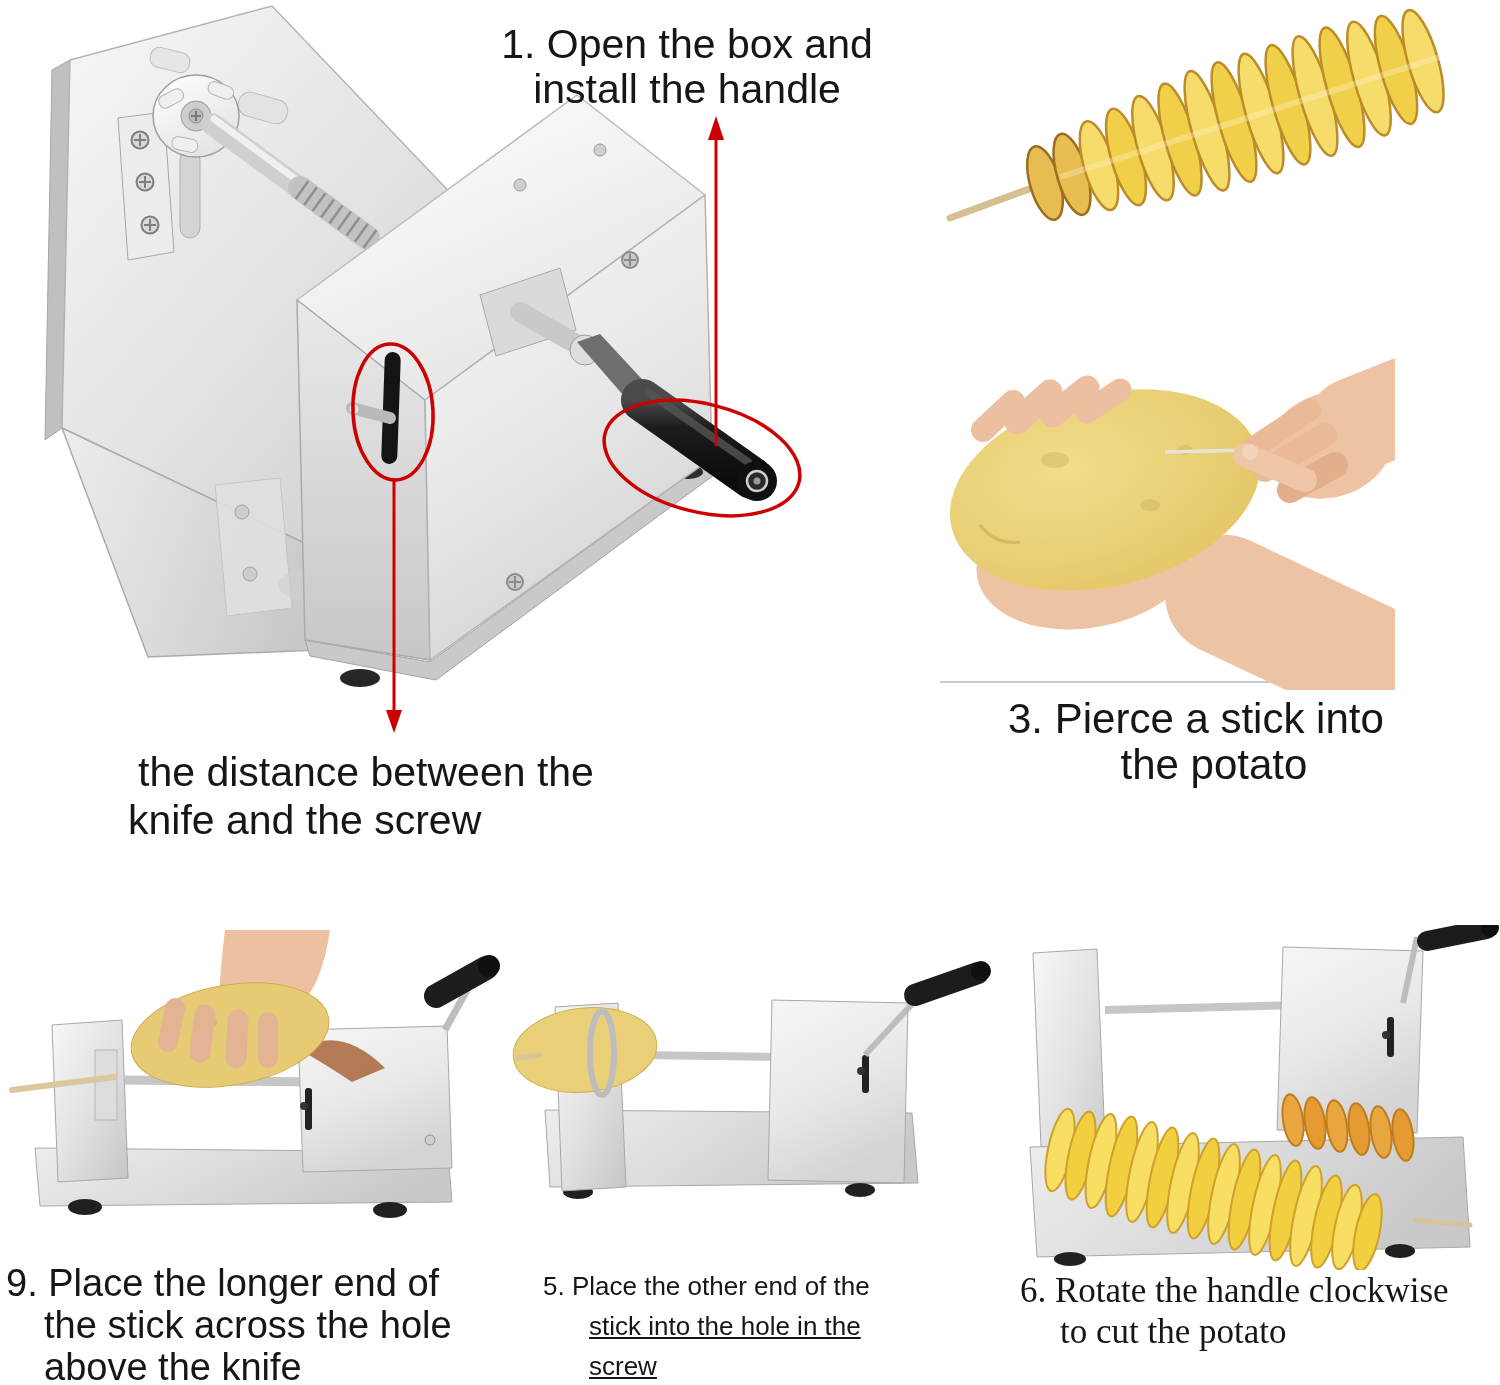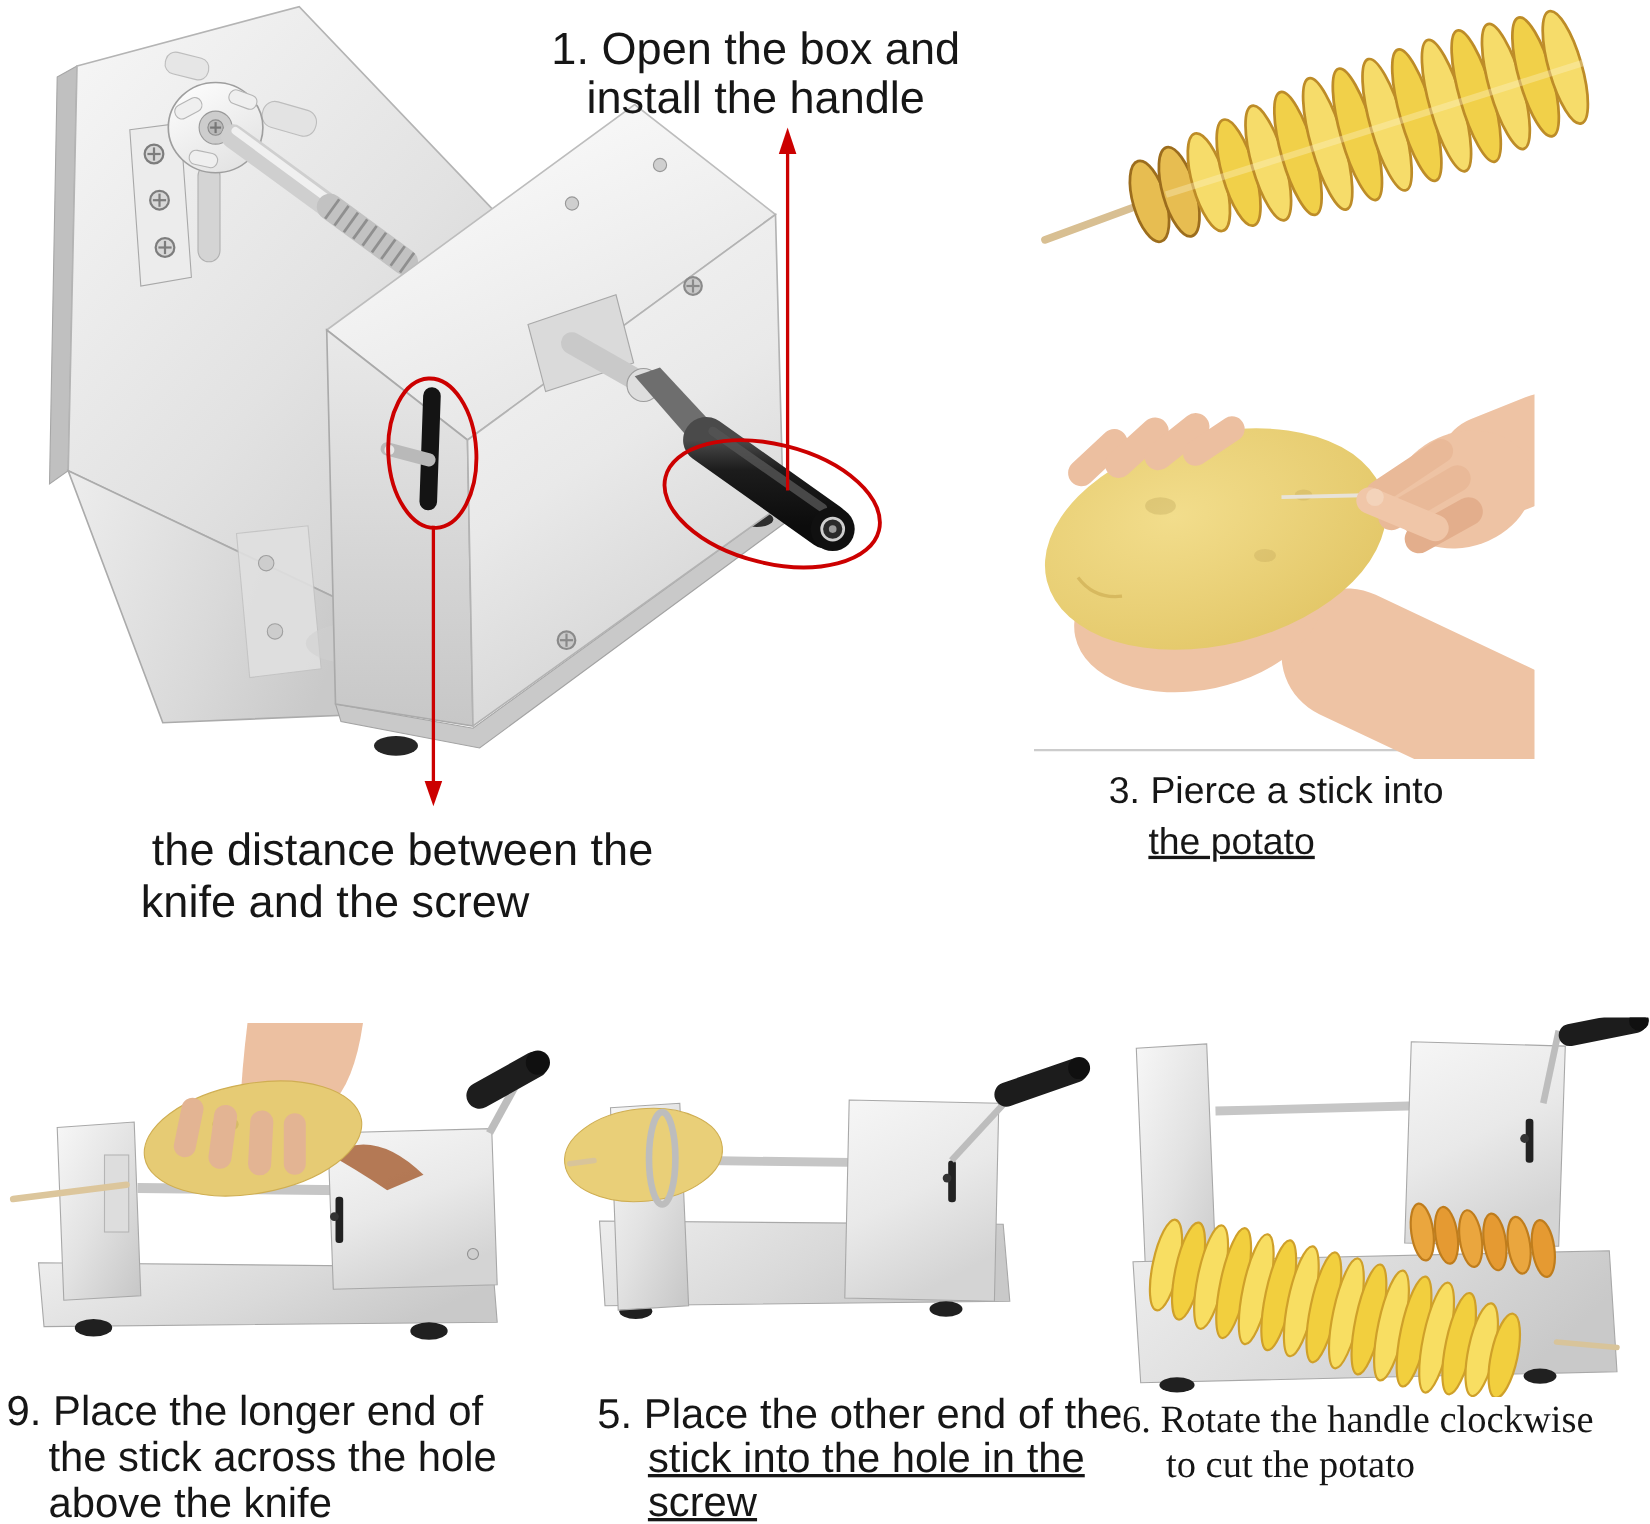--- a/index.html
+++ b/index.html
@@ -4,25 +4,25 @@
 <style>
   html,body{margin:0;padding:0;background:#ffffff;}
   #page{position:relative;width:1500px;height:1385px;background:#ffffff;overflow:hidden;
         font-family:"Liberation Sans","DejaVu Sans",sans-serif;color:#161616;}
   .caption{position:absolute;white-space:nowrap;color:#161616;}
   .caption div{white-space:nowrap;}
   #step1{left:437px;top:22px;width:500px;text-align:center;font-size:41px;line-height:45px;}
   #step2{left:110px;top:748px;font-size:41px;line-height:48px;}
   #step2 .l1{margin-left:28px;}
   #step2 .l2{margin-left:18px;}
-  #step3{left:1008px;top:696px;font-size:34px;line-height:46px;}
-  #step3 .l1{margin-left:36px;text-decoration:underline;}
+  #step3{left:1008px;top:696px;font-size:42px;line-height:46px;text-align:center;}
+  #step3 .l1{margin-left:36px;}
   #step4{left:6px;top:1262px;font-size:38px;line-height:42px;}
   #step4 .l1,#step4 .l2{margin-left:38px;}
-  #step5{left:543px;top:1266px;font-size:38px;line-height:40px;}
+  #step5{left:543px;top:1266px;font-size:26px;line-height:40px;}
   #step5 .l1,#step5 .l2{margin-left:46px;text-decoration:underline;}
   #step6{left:1020px;top:1270px;font-size:35px;line-height:41px;font-family:Liberation Serif, serif;}
   #step6 .l1{margin-left:40px;}
   svg{position:absolute;display:block;}
 </style>
 </head>
 <body>
 
 <div id="page">
 

